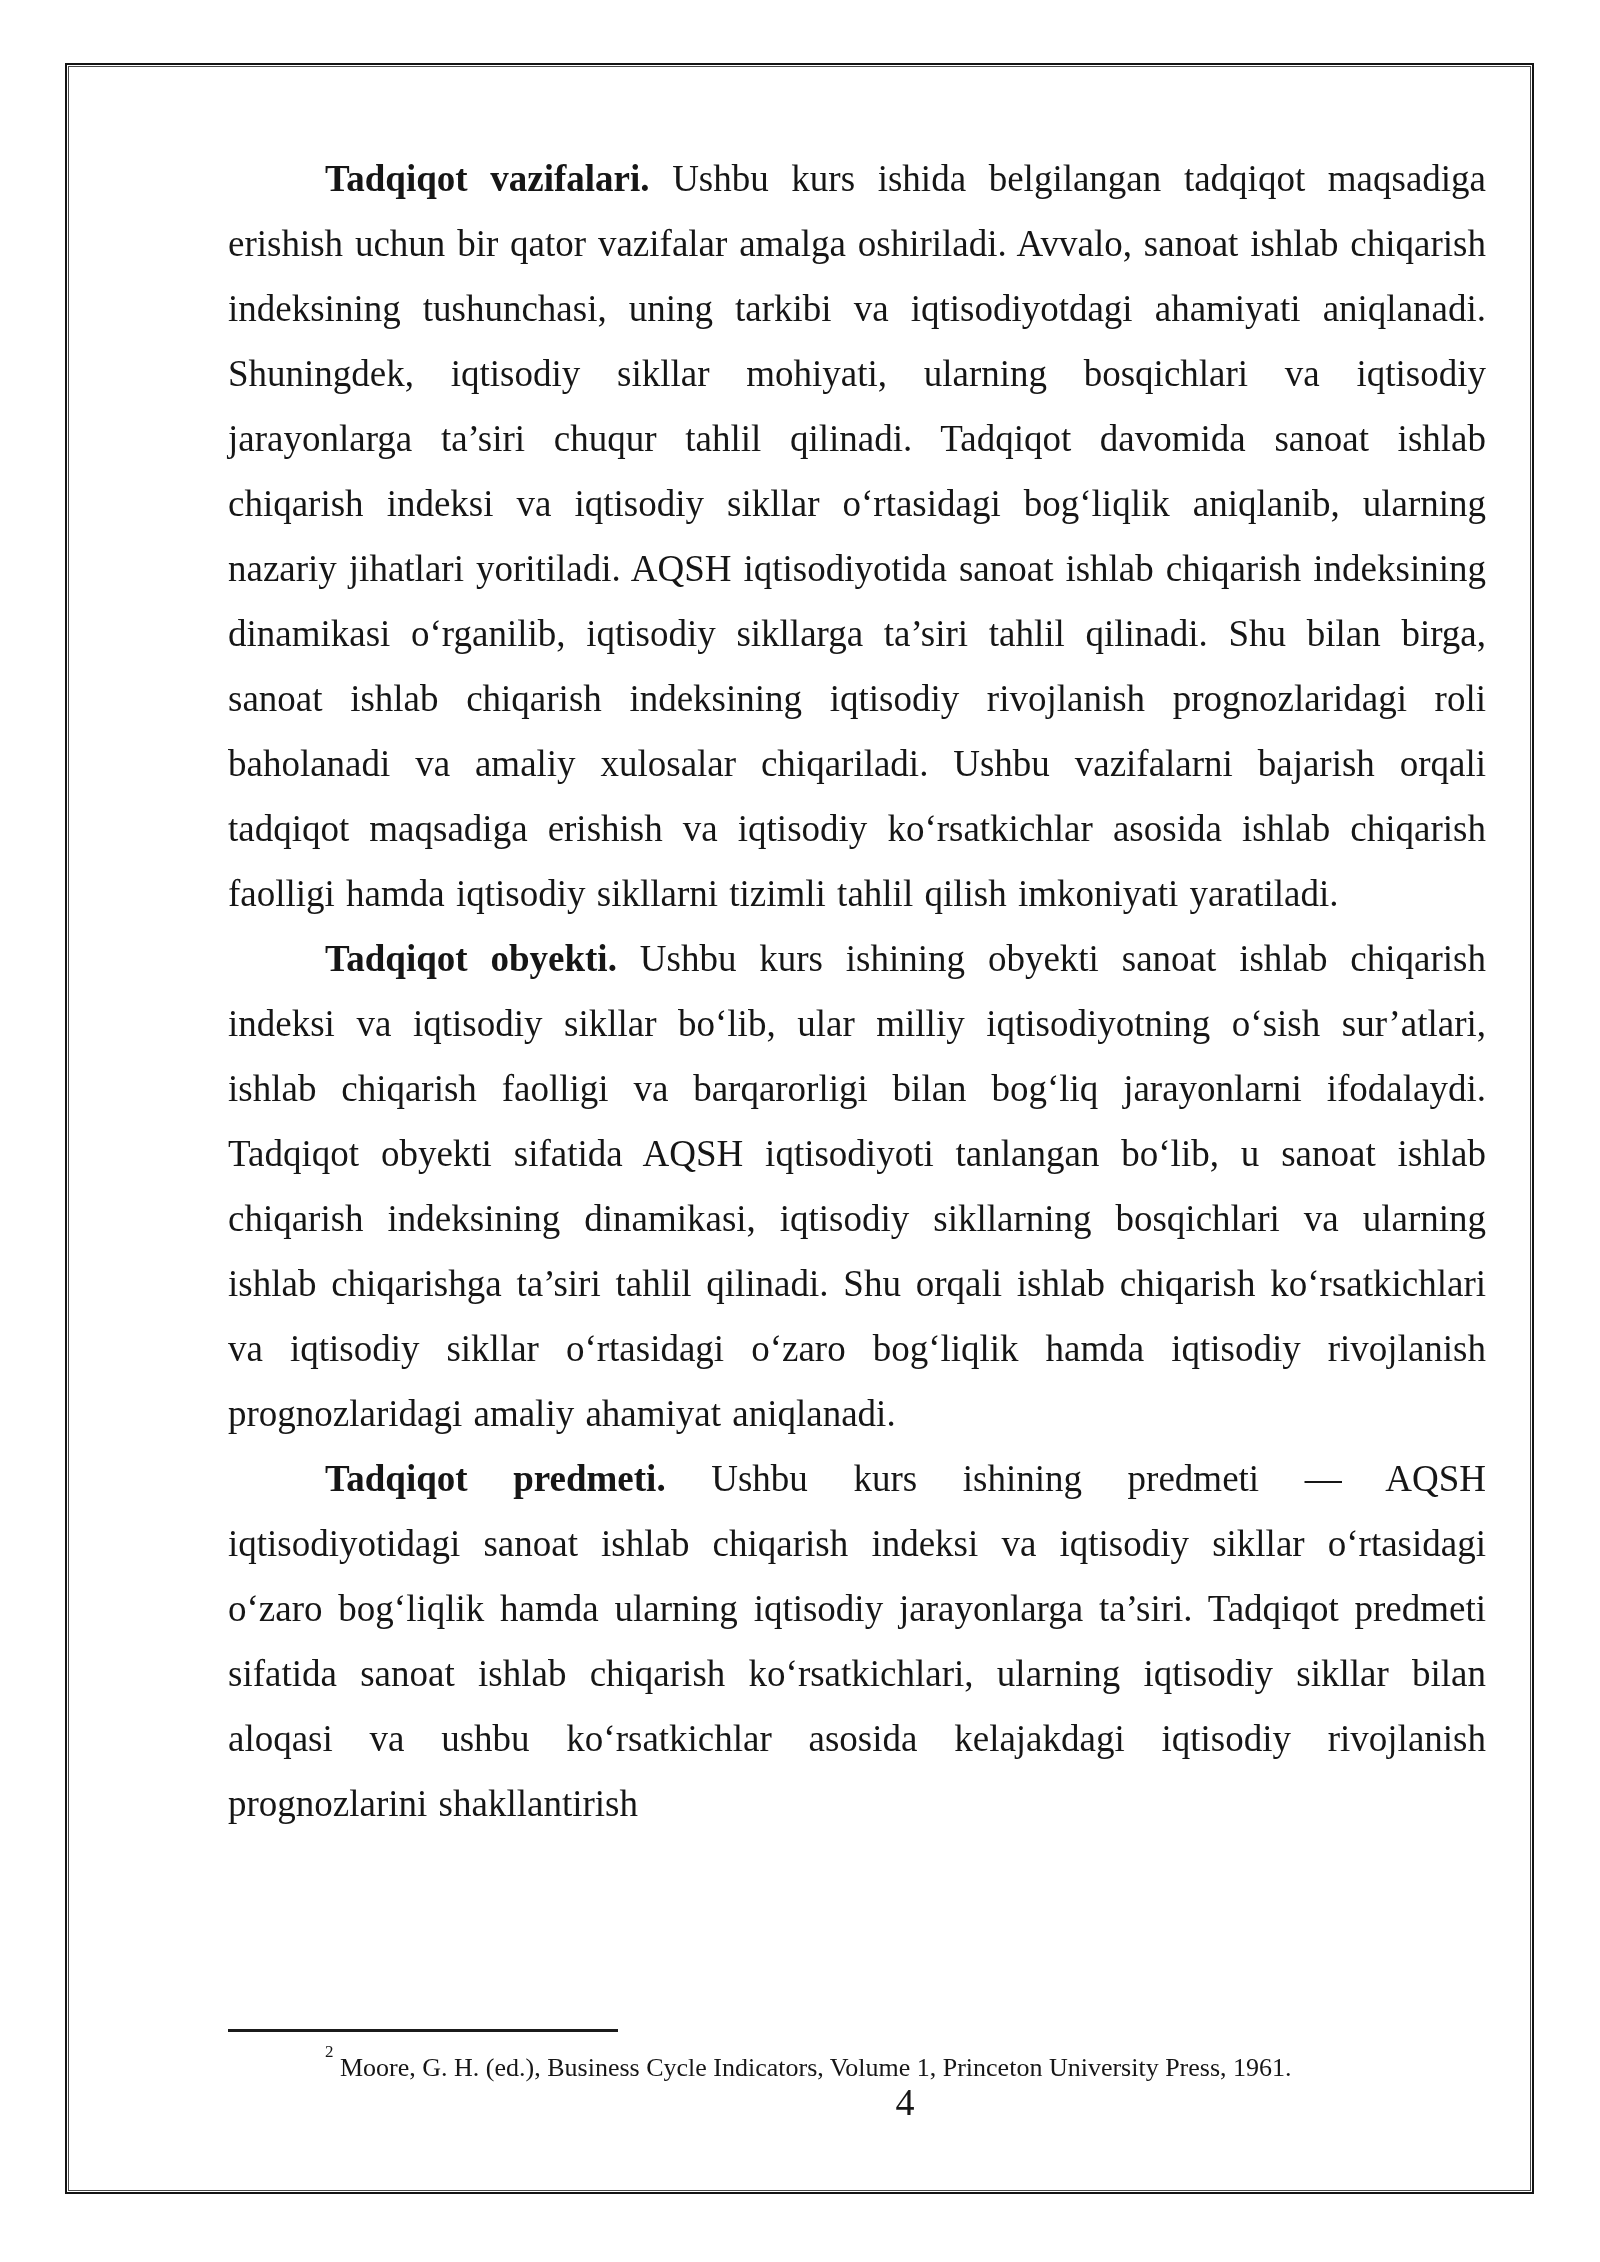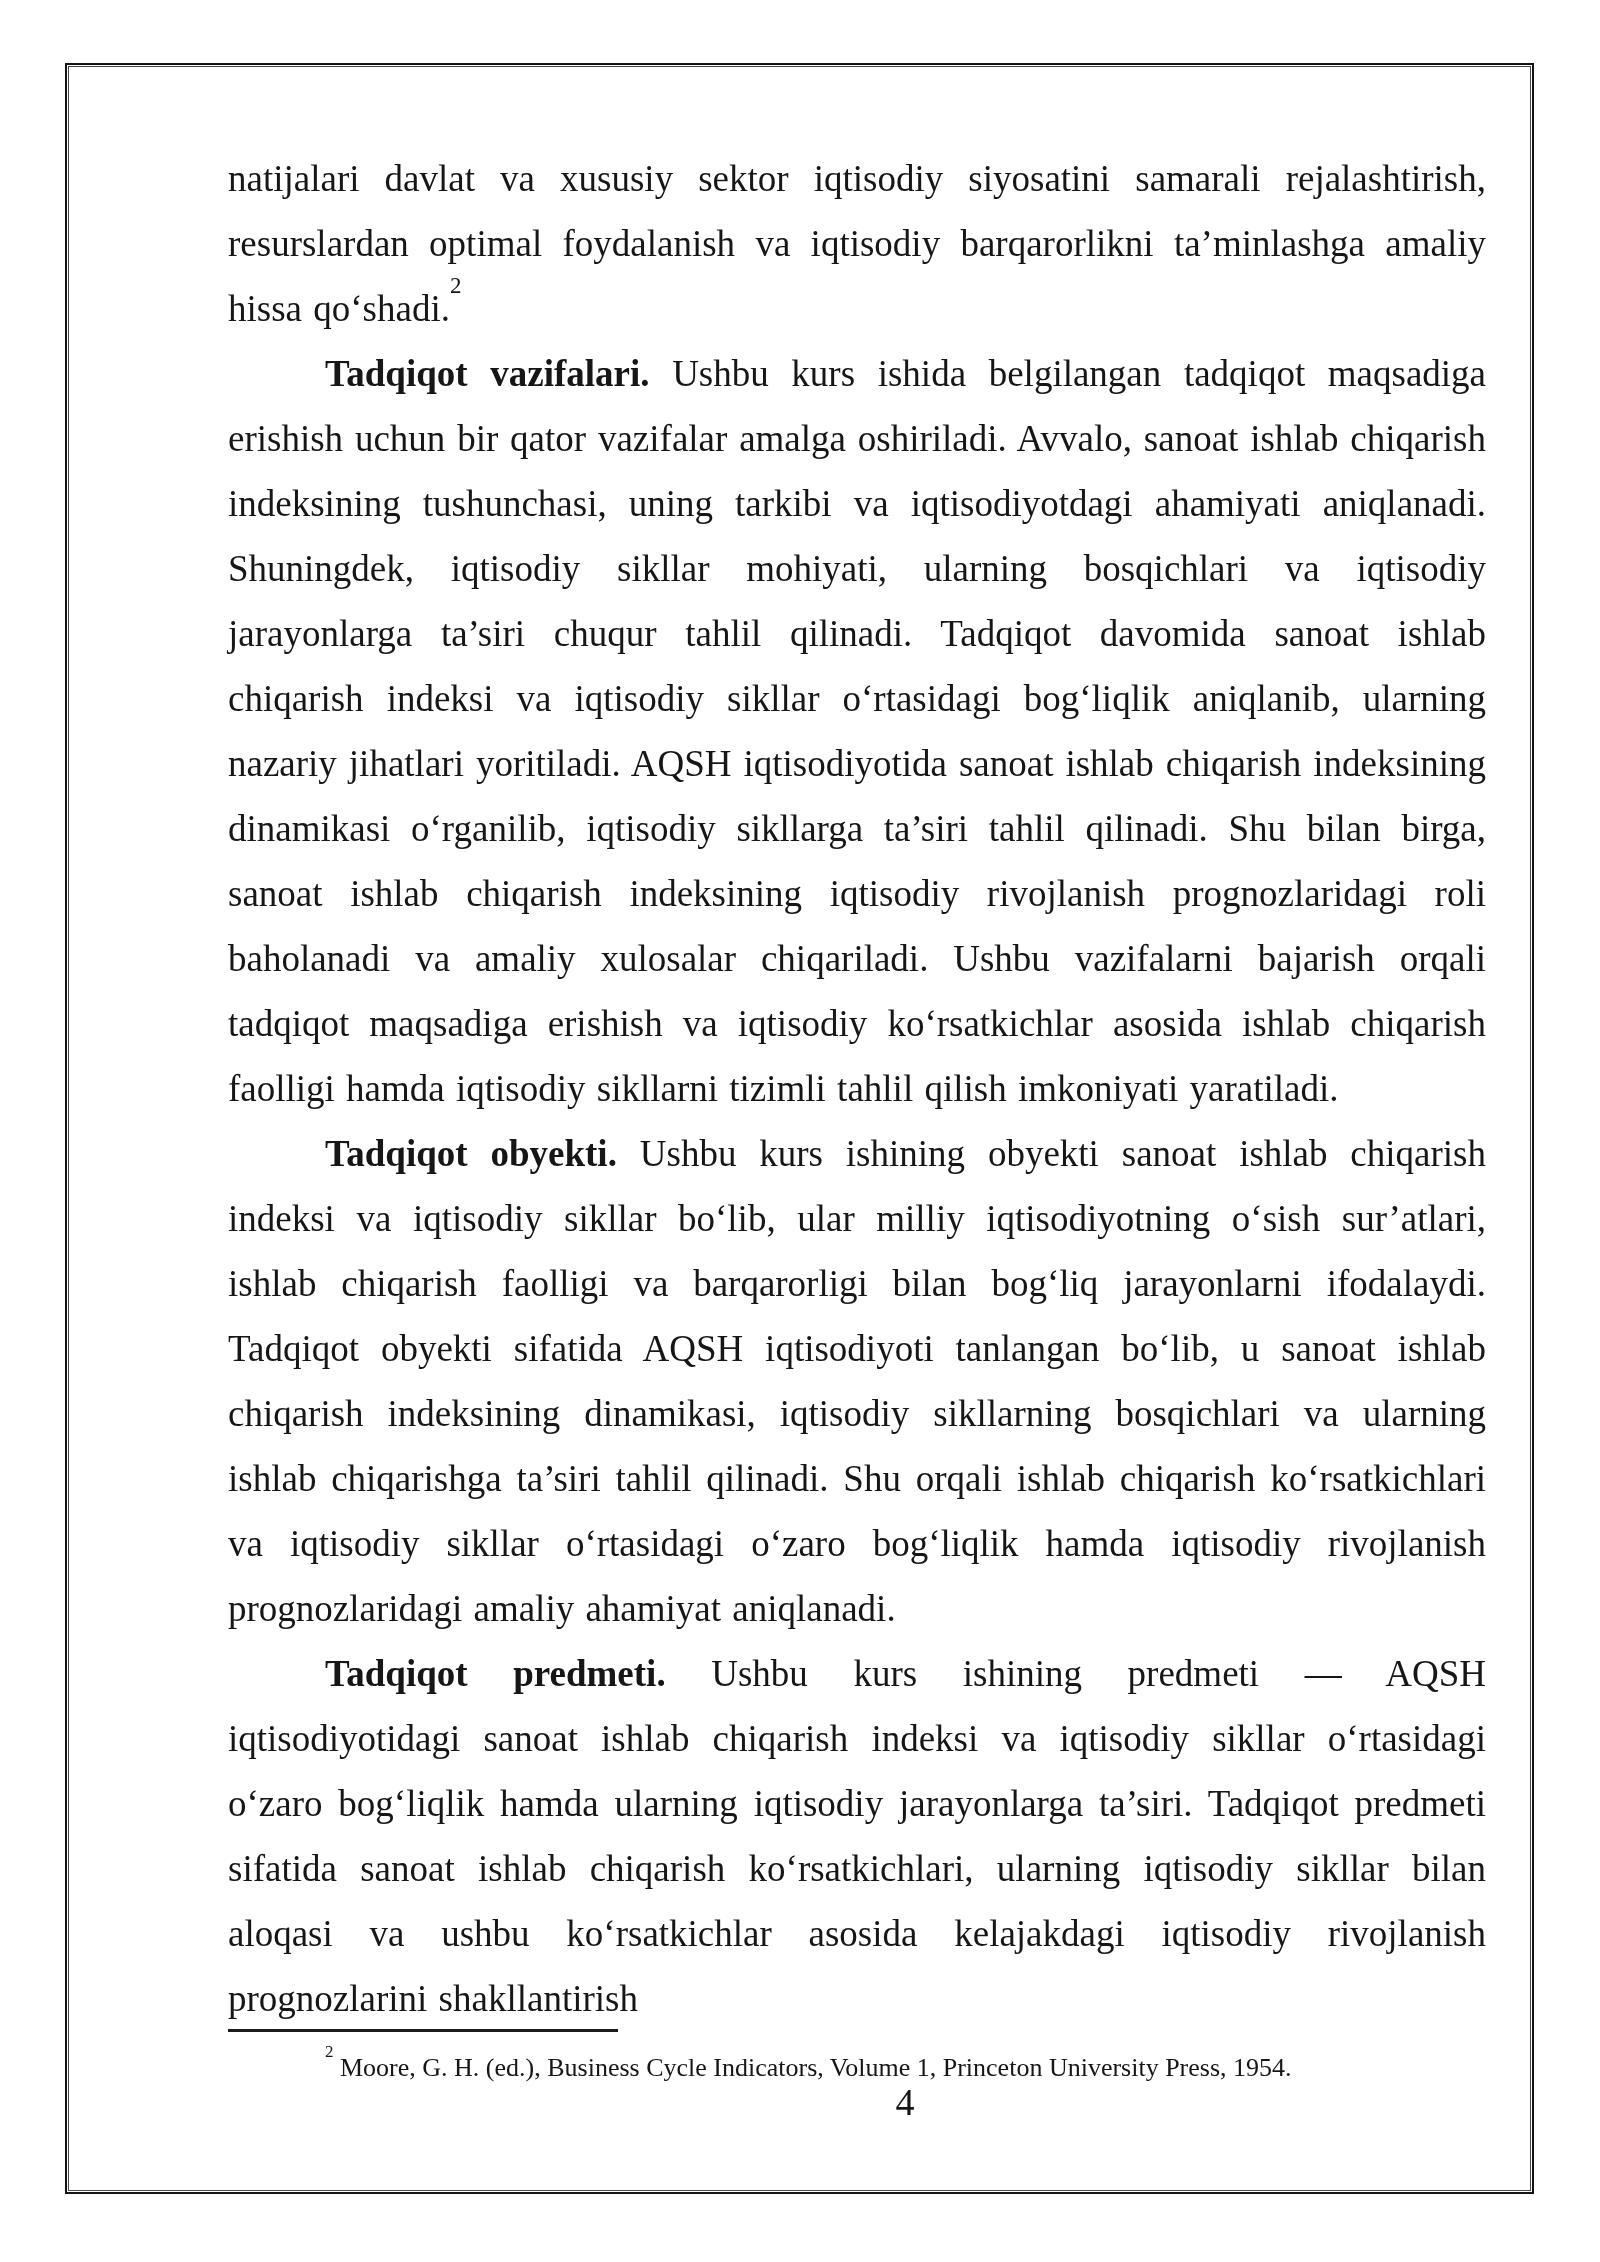--- a/index.html
+++ b/index.html
@@ -90,26 +90,25 @@
     font-size: 38px;
     line-height: 40px;
   }
 </style>
 </head>
 <body>
 
 <div class="page-frame"></div>
 
 <div class="page-body">
-  <p class="continued"><span>natijalari davlat va xususiy sektor iqtisodiy siyosatini samarali rejalashtirish, resurslardan optimal foydalanish va iqtisodiy barqarorlikni ta’minlashga amaliy hissa qoʻshadi.</span><sup class="fnref">2</sup></p>
 
   <p><b class="lead">Tadqiqot vazifalari.</b> <span>Ushbu kurs ishida belgilangan tadqiqot maqsadiga erishish uchun bir qator vazifalar amalga oshiriladi. Avvalo, sanoat ishlab chiqarish indeksining tushunchasi, uning tarkibi va iqtisodiyotdagi ahamiyati aniqlanadi. Shuningdek, iqtisodiy sikllar mohiyati, ularning bosqichlari va iqtisodiy jarayonlarga ta’siri chuqur tahlil qilinadi. Tadqiqot davomida sanoat ishlab chiqarish indeksi va iqtisodiy sikllar oʻrtasidagi bogʻliqlik aniqlanib, ularning nazariy jihatlari yoritiladi. AQSH iqtisodiyotida sanoat ishlab chiqarish indeksining dinamikasi oʻrganilib, iqtisodiy sikllarga ta’siri tahlil qilinadi. Shu bilan birga, sanoat ishlab chiqarish indeksining iqtisodiy rivojlanish prognozlaridagi roli baholanadi va amaliy xulosalar chiqariladi. Ushbu vazifalarni bajarish orqali tadqiqot maqsadiga erishish va iqtisodiy koʻrsatkichlar asosida ishlab chiqarish faolligi hamda iqtisodiy sikllarni tizimli tahlil qilish imkoniyati yaratiladi.</span></p>
 
   <p><b class="lead">Tadqiqot obyekti.</b> <span>Ushbu kurs ishining obyekti sanoat ishlab chiqarish indeksi va iqtisodiy sikllar boʻlib, ular milliy iqtisodiyotning oʻsish sur’atlari, ishlab chiqarish faolligi va barqarorligi bilan bogʻliq jarayonlarni ifodalaydi. Tadqiqot obyekti sifatida AQSH iqtisodiyoti tanlangan boʻlib, u sanoat ishlab chiqarish indeksining dinamikasi, iqtisodiy sikllarning bosqichlari va ularning ishlab chiqarishga ta’siri tahlil qilinadi. Shu orqali ishlab chiqarish koʻrsatkichlari va iqtisodiy sikllar oʻrtasidagi oʻzaro bogʻliqlik hamda iqtisodiy rivojlanish prognozlaridagi amaliy ahamiyat aniqlanadi.</span></p>
 
   <p><b class="lead">Tadqiqot predmeti.</b> <span>Ushbu kurs ishining predmeti — AQSH iqtisodiyotidagi sanoat ishlab chiqarish indeksi va iqtisodiy sikllar oʻrtasidagi oʻzaro bogʻliqlik hamda ularning iqtisodiy jarayonlarga ta’siri. Tadqiqot predmeti sifatida sanoat ishlab chiqarish koʻrsatkichlari, ularning iqtisodiy sikllar bilan aloqasi va ushbu koʻrsatkichlar asosida kelajakdagi iqtisodiy rivojlanish prognozlarini shakllantirish</span></p>
 </div>
 
 <div class="footnote-sep"></div>
 
-<div class="footnote"><sup class="fn-num">2</sup> <span>Moore, G. H. (ed.), Business Cycle Indicators, Volume 1, Princeton University Press, 1954.</span></div>
+<div class="footnote"><sup class="fn-num">2</sup> <span>Moore, G. H. (ed.), Business Cycle Indicators, Volume 1, Princeton University Press, 1961.</span></div>
 
 <div class="page-number">4</div>
 
 </body></html>

